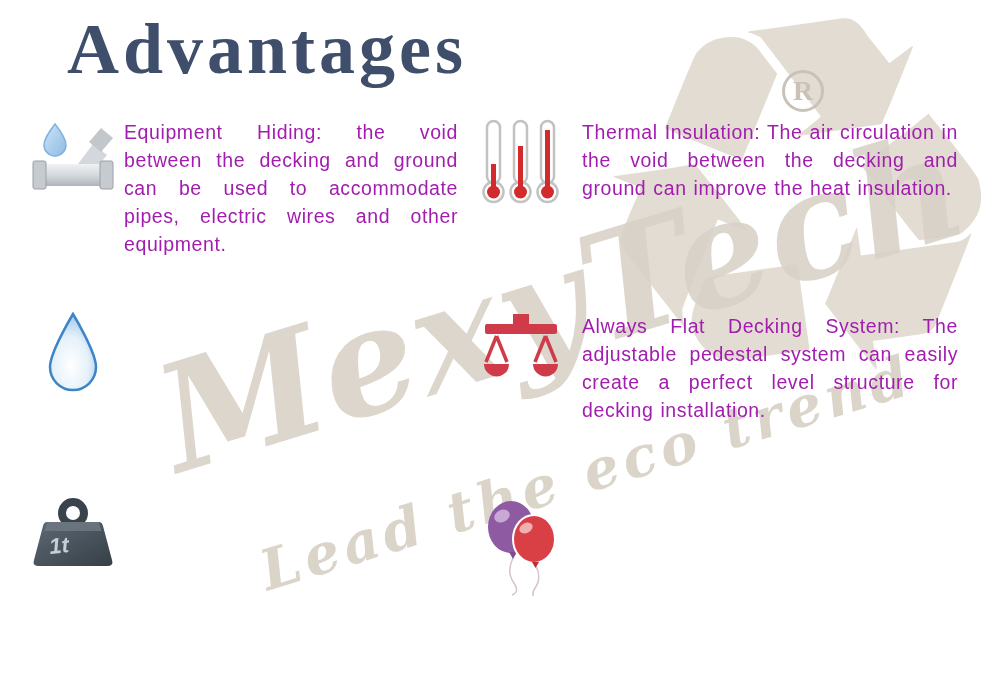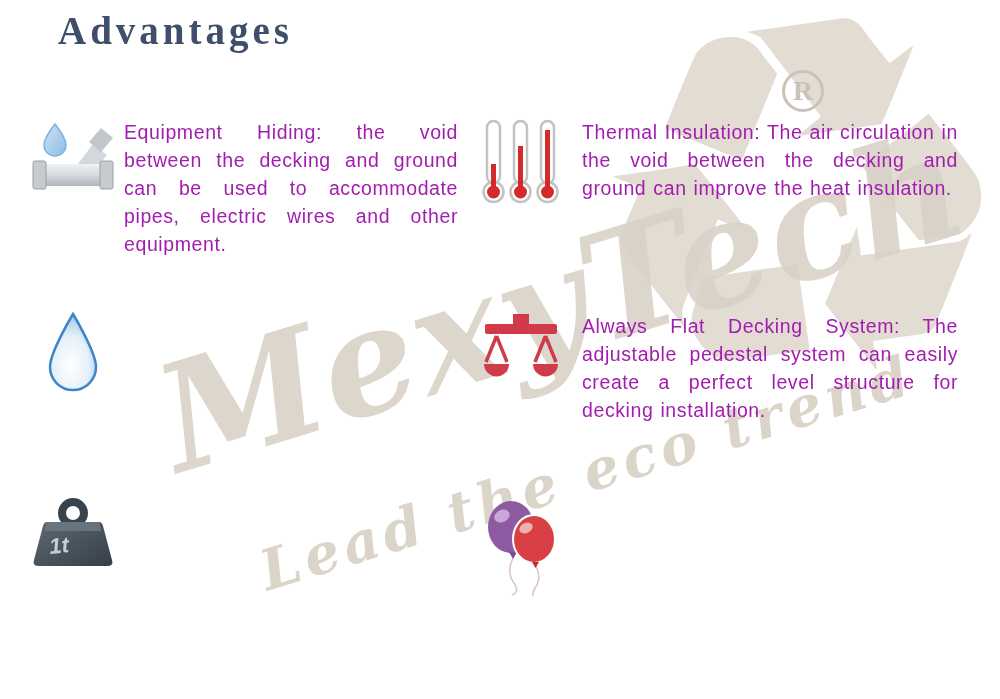--- a/index.html
+++ b/index.html
@@ -32,23 +32,23 @@
   .reg-mark {
     position:absolute; left:782px; top:70px; width:42px; height:42px;
     border:3px solid #c9c2b8; border-radius:50%;
     color:#c9c2b8; font-family:"Liberation Serif", serif; font-weight:bold;
     font-size:28px; display:flex; align-items:center; justify-content:center;
   }
 
   
   .fg { position:relative; z-index:2; }
   .page-title {
-    position:absolute; left:58px; top:8px;
+    position:absolute; left:67px; top:8px;
     font-family:"Liberation Serif", serif; font-weight:bold;
-    font-size:39px; letter-spacing:4px; color:#3f4e6b;
+    font-size:72px; letter-spacing:4px; color:#3f4e6b;
   }
 
   .content {
     position:absolute; left:30px; top:112px;
     display:grid; grid-template-columns:428px 492px; column-gap:22px;
     grid-template-rows:194px 184px auto;
   }
   .item { display:flex; padding-top:6px; }
   .icon-box {
     width:86px; flex:0 0 86px; display:flex; justify-content:center;

